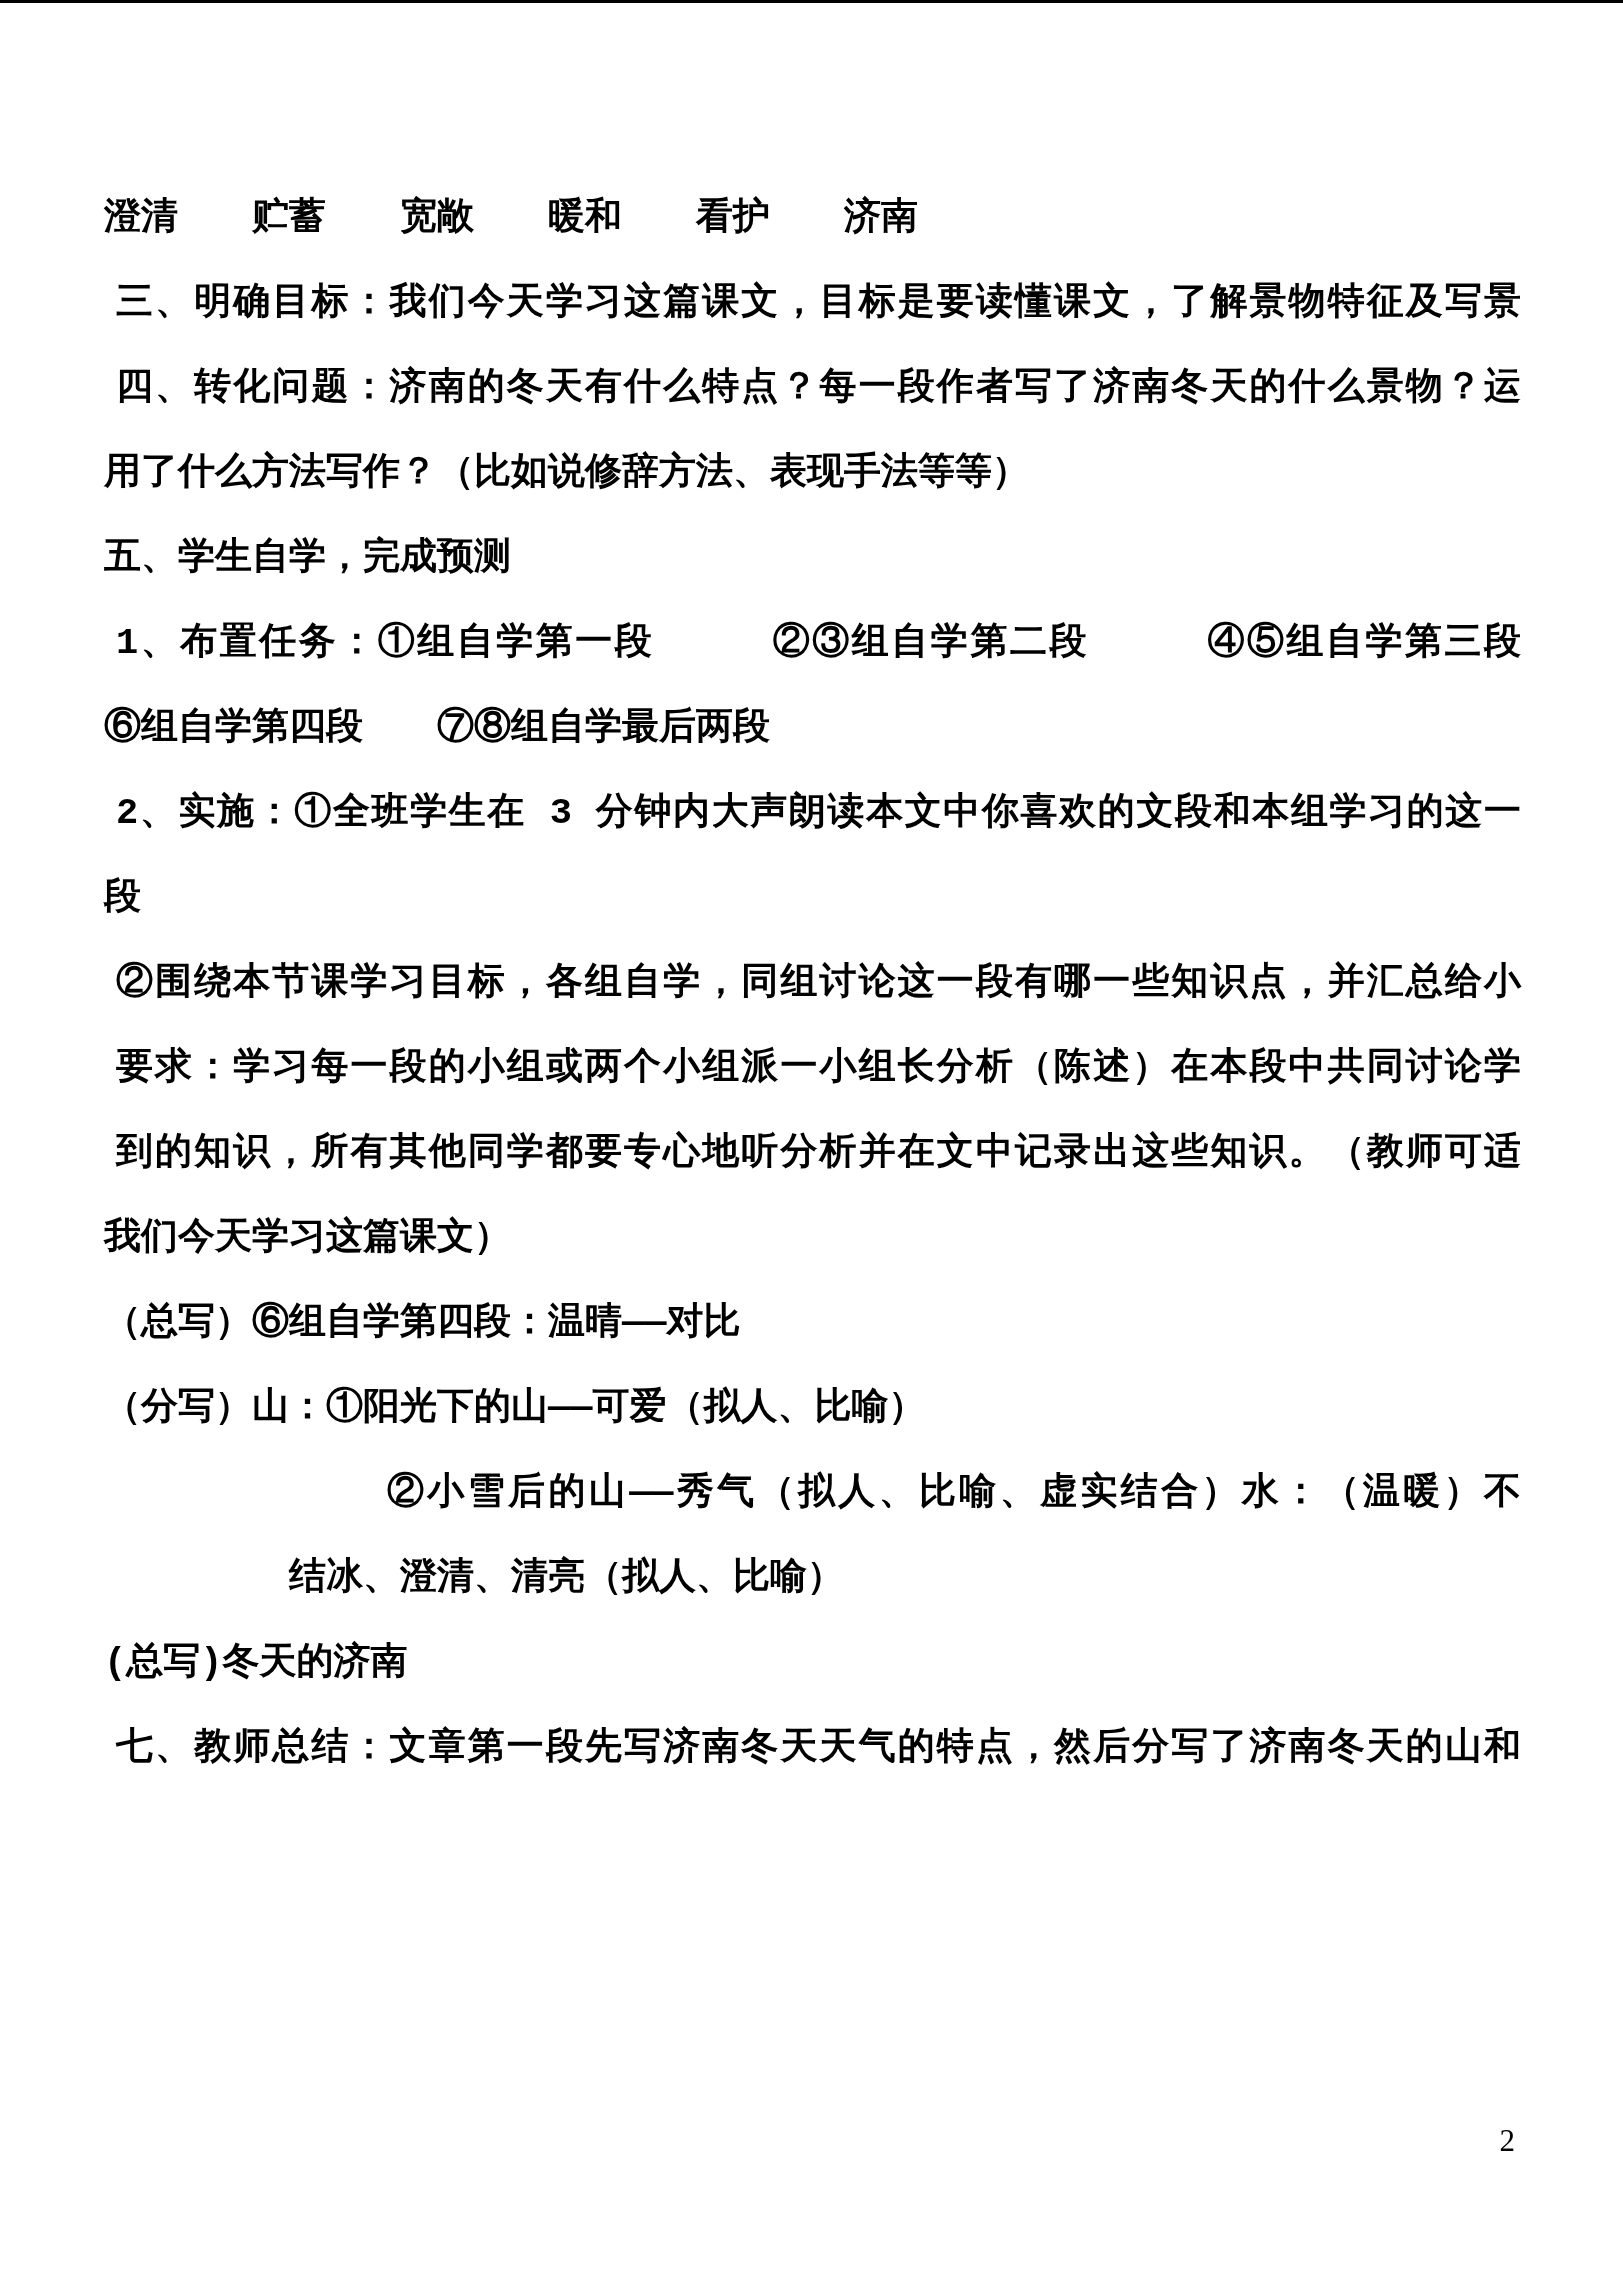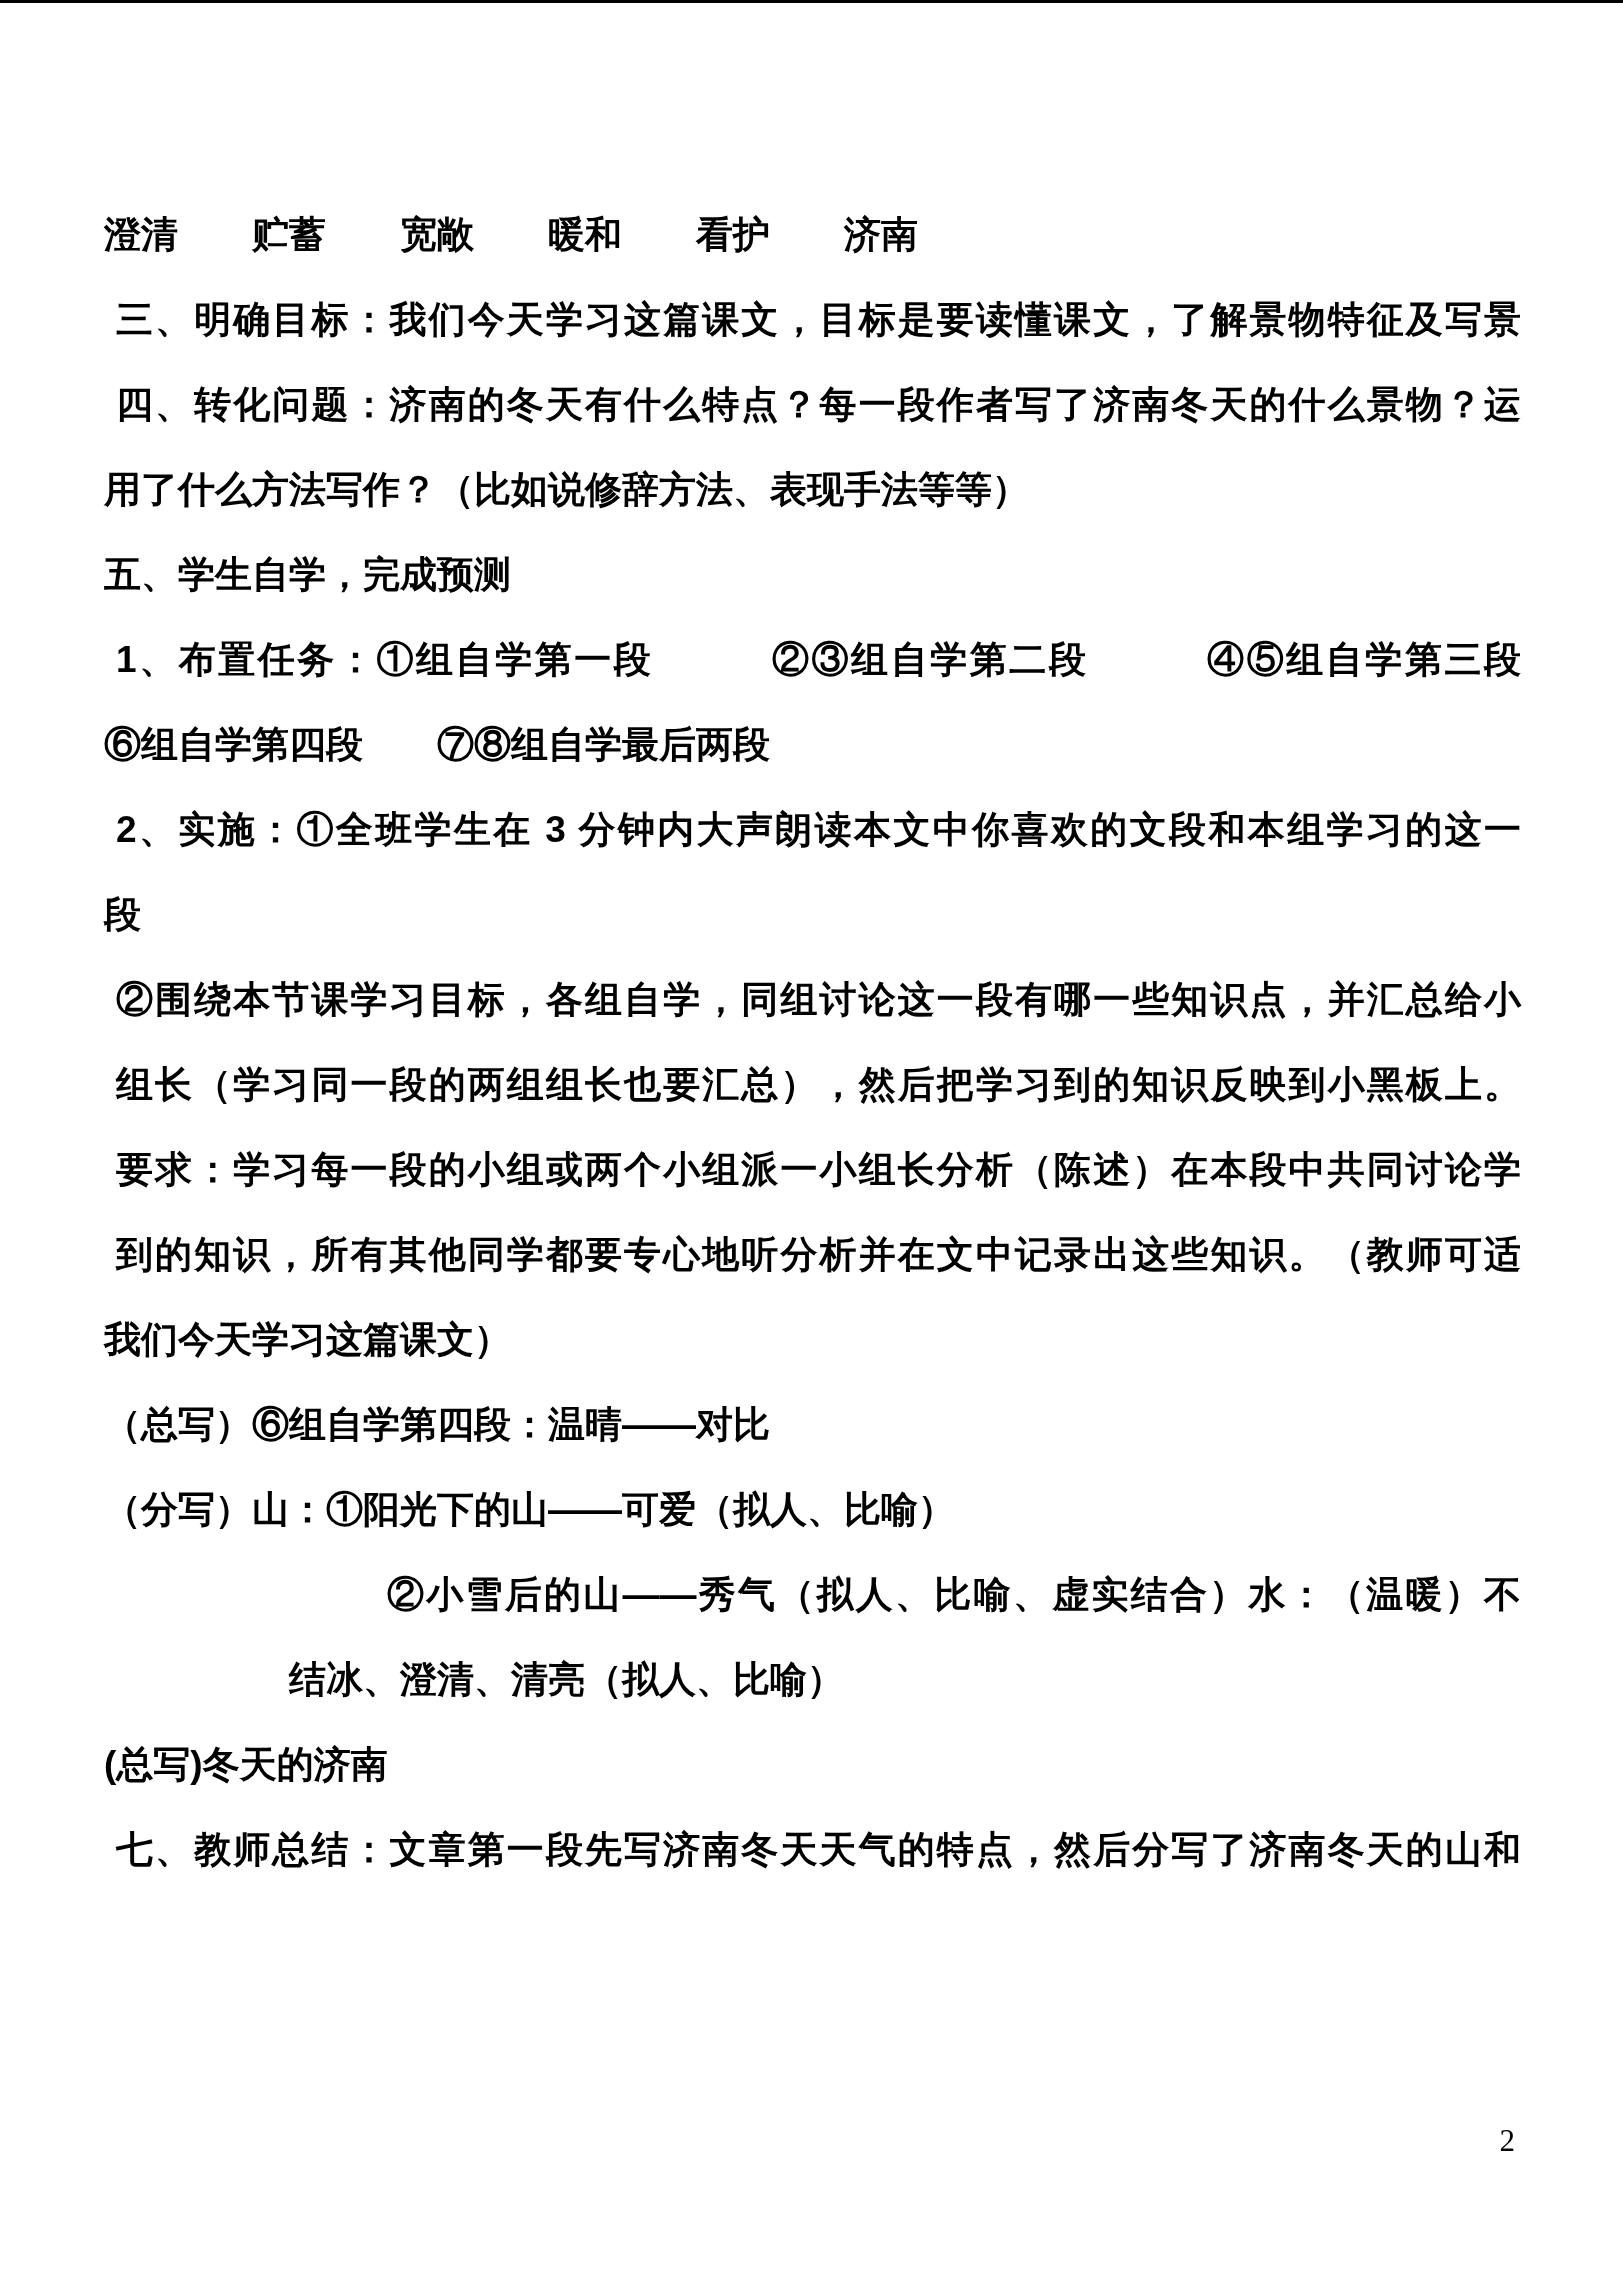--- a/index.html
+++ b/index.html
@@ -20,22 +20,23 @@
     position: absolute;
     top: 0;
     left: 0;
     width: 100%;
     height: 3.4px;
     background: #000000;
   }
   .content {
     position: absolute;
     left: 104px;
-    top: 192px;
+    top: 176px;
     width: 1417px;
+    font-family: Liberation Mono, monospace;
   }
   .ln {
     margin: 0;
     padding: 0;
     font-size: 37px;
     font-weight: 700;
     line-height: 85px;
     letter-spacing: 0;
     word-break: keep-all;
   }
@@ -67,21 +68,20 @@
     <p class="ln">澄清　　贮蓄　　宽敞　　暖和　　看护　　济南</p>
     <p class="ln fill">三、明确目标：我们今天学习这篇课文，目标是要读懂课文，了解景物特征及写景</p>
     <p class="ln fill">四、转化问题：济南的冬天有什么特点？每一段作者写了济南冬天的什么景物？运</p>
     <p class="ln">用了什么方法写作？（比如说修辞方法、表现手法等等）</p>
     <p class="ln">五、学生自学，完成预测</p>
     <p class="ln fill">1、布置任务：①组自学第一段　　　②③组自学第二段　　　④⑤组自学第三段</p>
     <p class="ln">⑥组自学第四段　　⑦⑧组自学最后两段</p>
     <p class="ln fill">2、实施：①全班学生在 3 分钟内大声朗读本文中你喜欢的文段和本组学习的这一</p>
     <p class="ln">段</p>
     <p class="ln fill">②围绕本节课学习目标，各组自学，同组讨论这一段有哪一些知识点，并汇总给小</p>
-    <p class="ln fill">组长（学习同一段的两组组长也要汇总），然后把学习到的知识反映到小黑板上。</p>
     <p class="ln fill">要求：学习每一段的小组或两个小组派一小组长分析（陈述）在本段中共同讨论学</p>
     <p class="ln fill">到的知识，所有其他同学都要专心地听分析并在文中记录出这些知识。（教师可适</p>
     <p class="ln">我们今天学习这篇课文）</p>
     <p class="ln">（总写）⑥组自学第四段：温晴——对比</p>
     <p class="ln">（分写）山：①阳光下的山——可爱（拟人、比喻）</p>
     <p class="ln fill ind-a">②小雪后的山——秀气（拟人、比喻、虚实结合）水：（温暖）不</p>
     <p class="ln ind-b">结冰、澄清、清亮（拟人、比喻）</p>
     <p class="ln">(总写)冬天的济南</p>
     <p class="ln fill">七、教师总结：文章第一段先写济南冬天天气的特点，然后分写了济南冬天的山和</p>
   </main>

